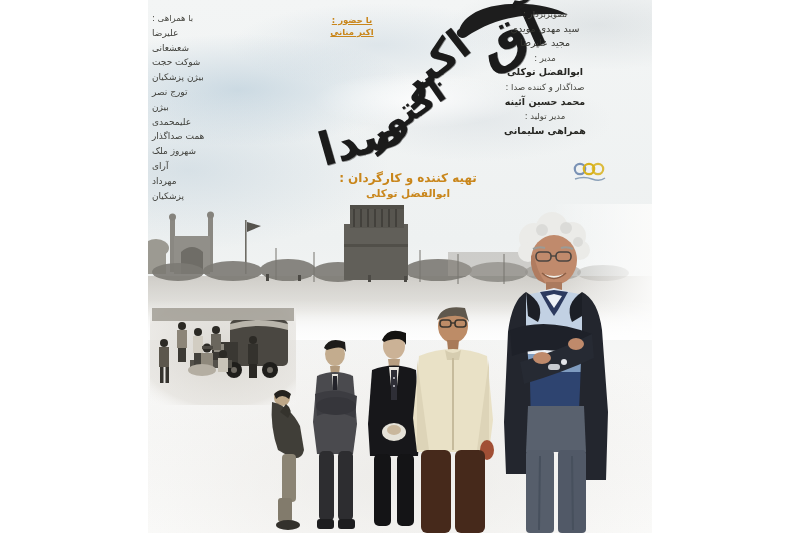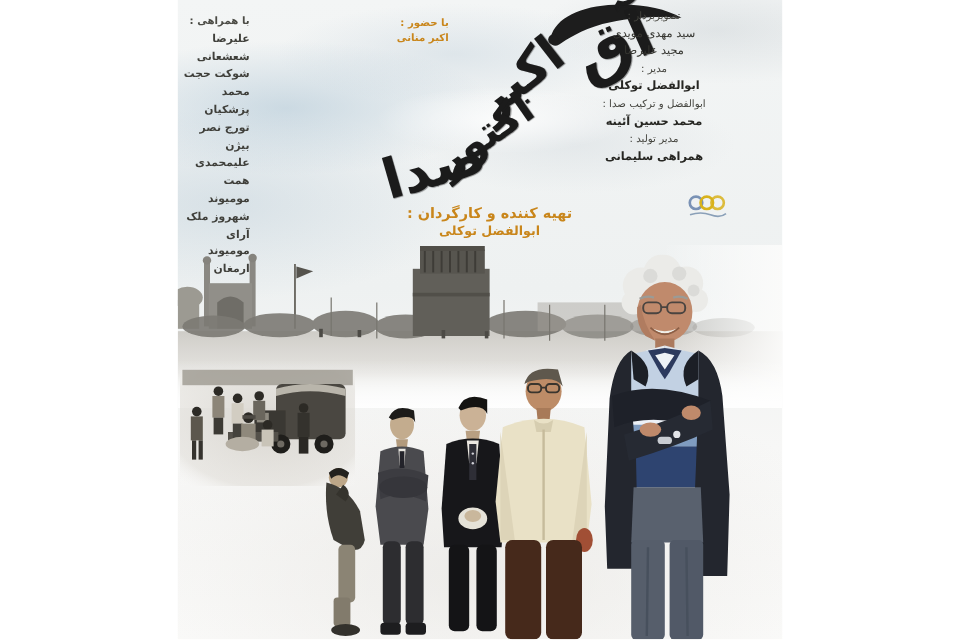--- a/index.html
+++ b/index.html
@@ -16,38 +16,38 @@
       radial-gradient(ellipse 210px 60px at 230px 45px, rgba(198,212,222,.45), transparent 70%),
       radial-gradient(ellipse 180px 55px at 330px 120px, rgba(204,212,218,.35), transparent 75%),
       radial-gradient(ellipse 200px 60px at 450px 25px, rgba(176,186,192,.28), transparent 75%),
       radial-gradient(ellipse 420px 200px at 250px 480px, rgba(228,226,222,.6), transparent 80%),
       linear-gradient(#f3f5f5 0%, #eef1f1 45%, #f7f7f6 70%, #fcfcfb 100%);
   }
   .cloud-hi{left:120px;top:55px;width:300px;height:90px;
     background:radial-gradient(ellipse 150px 40px at 50% 50%, rgba(255,255,255,.8), transparent 70%);}
 
   
-  .cast-col{left:4px;top:11px;width:56px;text-align:right;direction:rtl;
-    color:#3f3f3a;font-size:9px;line-height:14.8px;font-weight:bold;}
+  .cast-col{left:4px;top:11px;width:56px;text-align:left;direction:rtl;
+    color:#3f3f3a;font-size:9px;line-height:14.8px;}
   .cast-col .hd{font-size:8.5px;color:#4a4a44;}
   .crew-col{right:32px;top:7px;width:150px;text-align:center;direction:rtl;
     color:#44443e;font-size:8.5px;line-height:14.6px;}
   .crew-col .nm{font-size:9.5px;color:#34342f;}
   .crew-col .nm.b{font-weight:bold;color:#262622;}
 
   
   .cal{color:#1b1b1b;font-weight:bold;direction:rtl;white-space:nowrap;
     text-shadow:0.5px 0.8px 0.6px rgba(30,30,30,.45);}
   .cal-aq{left:330px;top:6px;font-size:54px;transform:rotate(-24deg);}
   .cal-akbar{left:243px;top:40px;font-size:42px;transform:rotate(-38deg);}
   .cal-actor{left:210px;top:92px;font-size:36px;transform:rotate(-35deg);}
   .cal-seda{left:170px;top:112px;font-size:46px;transform:rotate(-16deg);}
 
-  .featuring{left:182px;top:14px;width:44px;direction:rtl;
-    color:#c9861b;font-size:8.5px;line-height:12px;font-weight:bold;}
+  .featuring{left:182px;top:14px;width:44px;text-align:center;direction:rtl;
+    color:#c9861b;font-size:8.5px;line-height:12px;font-weight:bold;text-decoration:underline;}
   .director{left:160px;top:172px;width:200px;text-align:center;direction:rtl;
     color:#c9861b;font-weight:bold;}
   .director .lb{font-size:12px;line-height:13px;}
   .director .nm{font-size:10.5px;line-height:16px;}
 
   .logo{left:424px;top:161px;width:34px;height:26px;}
 
   svg{display:block;}
 </style>
 </head>
@@ -154,35 +154,35 @@
 
     <div class="abs featuring">
       <div>با حضور :</div>
       <div>اکبر منانی</div>
     </div>
 
     <div class="abs cast-col">
       <div class="hd">با همراهی :</div>
       <div>علیرضا شعشعانی</div>
       <div>شوکت حجت</div>
-      <div>محمد پزشکیان</div>
+      <div>بیژن پزشکیان</div>
       <div>تورج نصر</div>
       <div>بیژن علیمحمدی</div>
-      <div>همت مومیوند</div>
+      <div>همت صداگذار</div>
       <div>شهروز ملک آرای</div>
-      <div>مومیوند ارمغان</div>
+      <div>مهرداد پزشکیان</div>
     </div>
 
     <div class="abs crew-col">
       <div>تصویربردار :</div>
       <div class="nm">سید مهدی مویدی</div>
       <div class="nm">مجید علیرضا</div>
       <div>مدیر :</div>
       <div class="nm b">ابوالفضل توکلی</div>
-      <div>ابوالفضل و ترکیب صدا :</div>
+      <div>صداگذار و کننده صدا :</div>
       <div class="nm b">محمد حسین آئینه</div>
       <div>مدیر تولید :</div>
       <div class="nm b">همراهی سلیمانی</div>
     </div>
 
     <div class="abs director">
       <div class="lb">تهیه کننده و کارگردان :</div>
       <div class="nm">ابوالفضل توکلی</div>
     </div>
 

